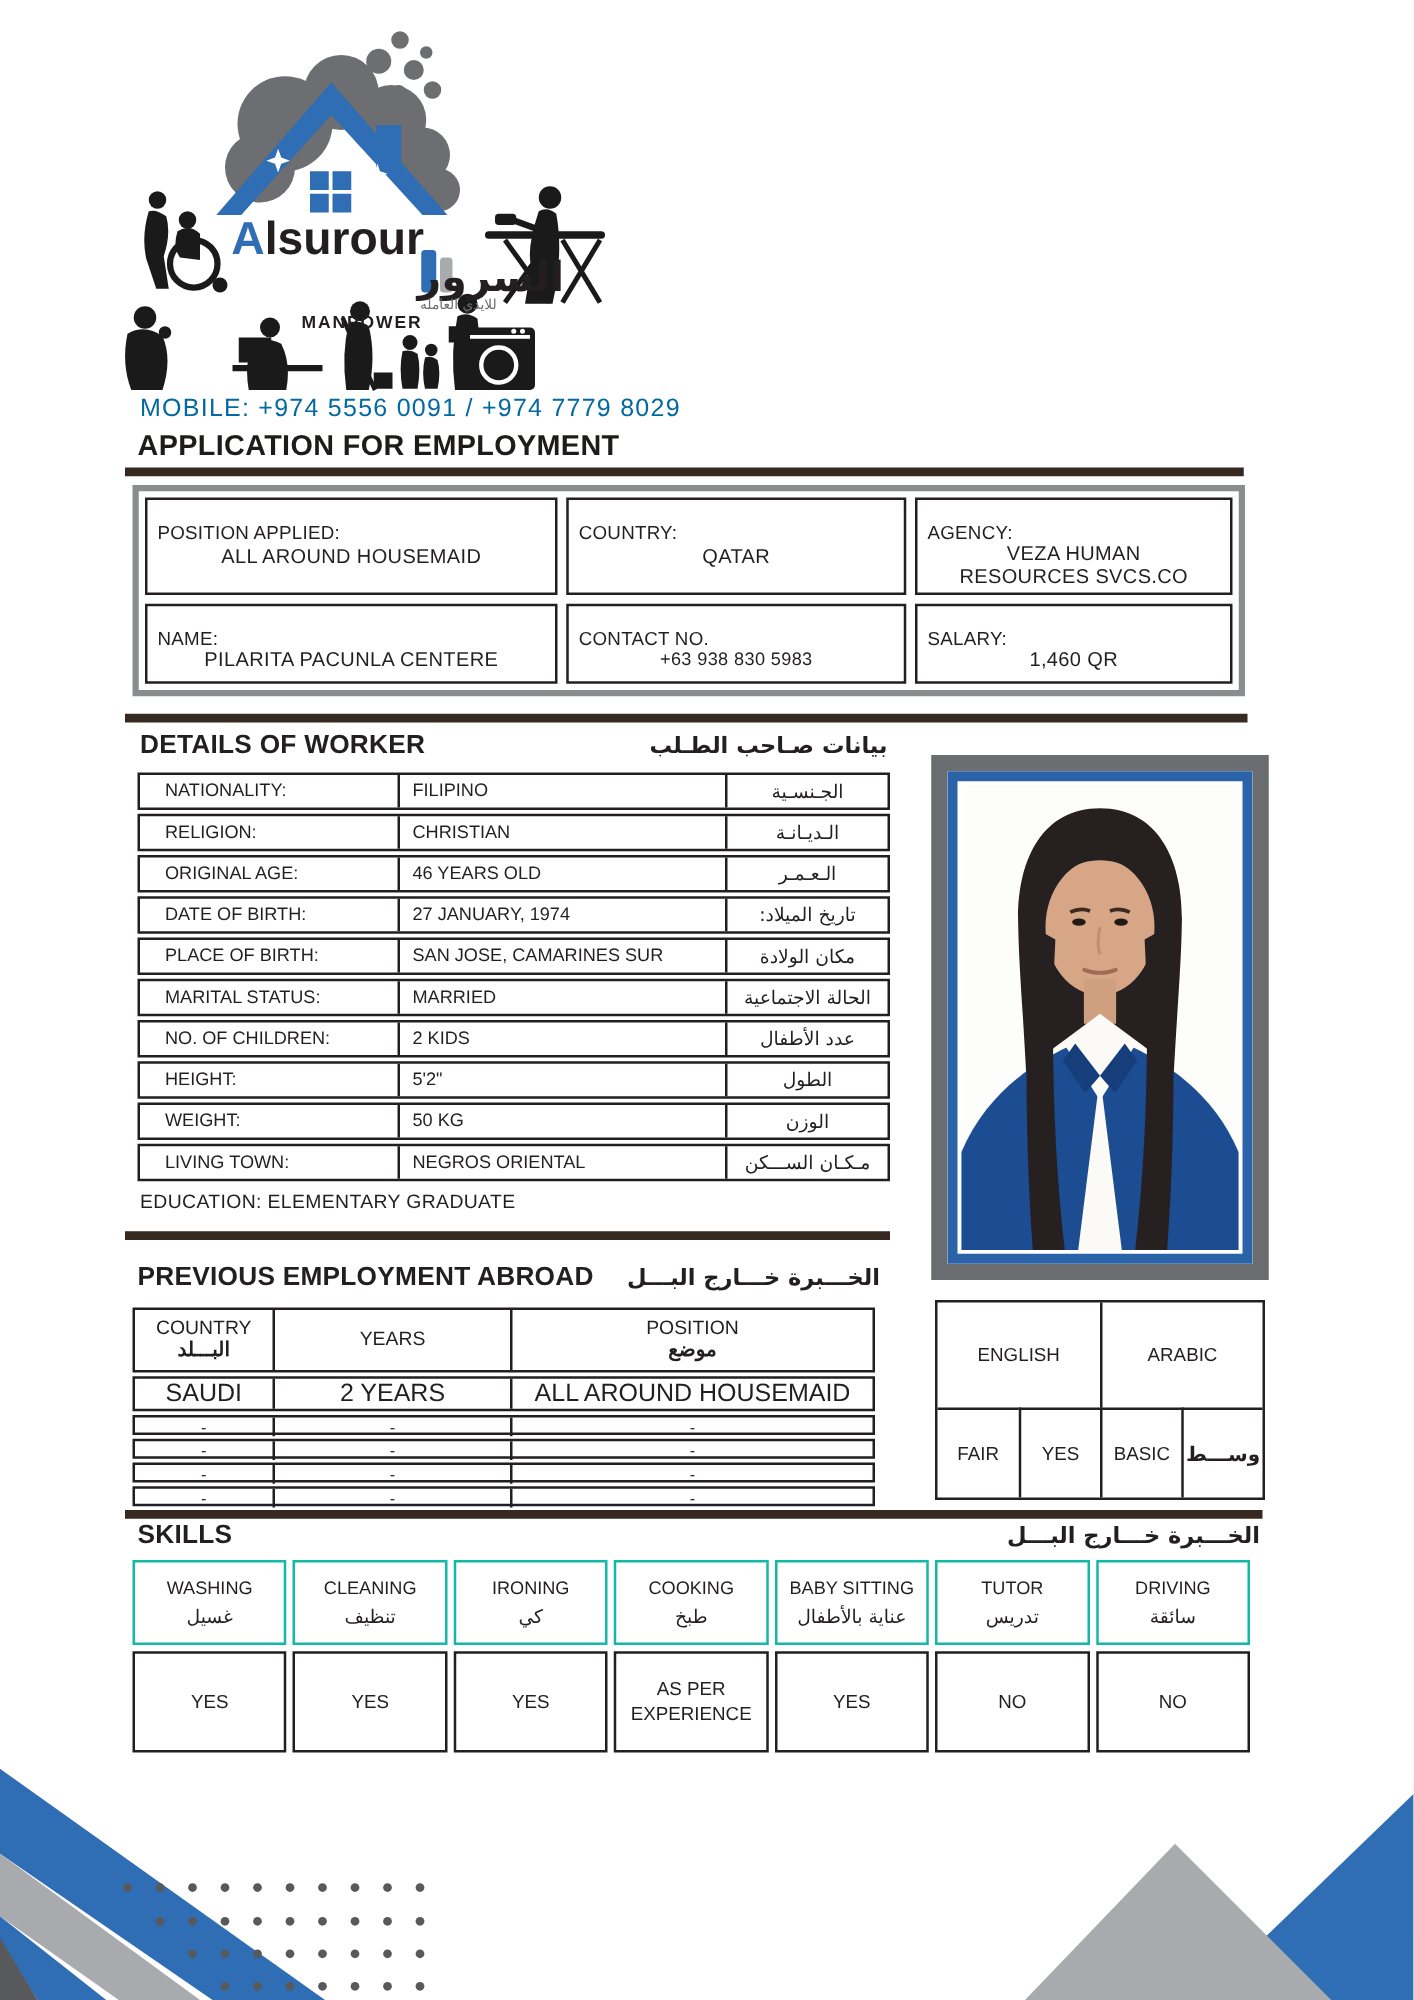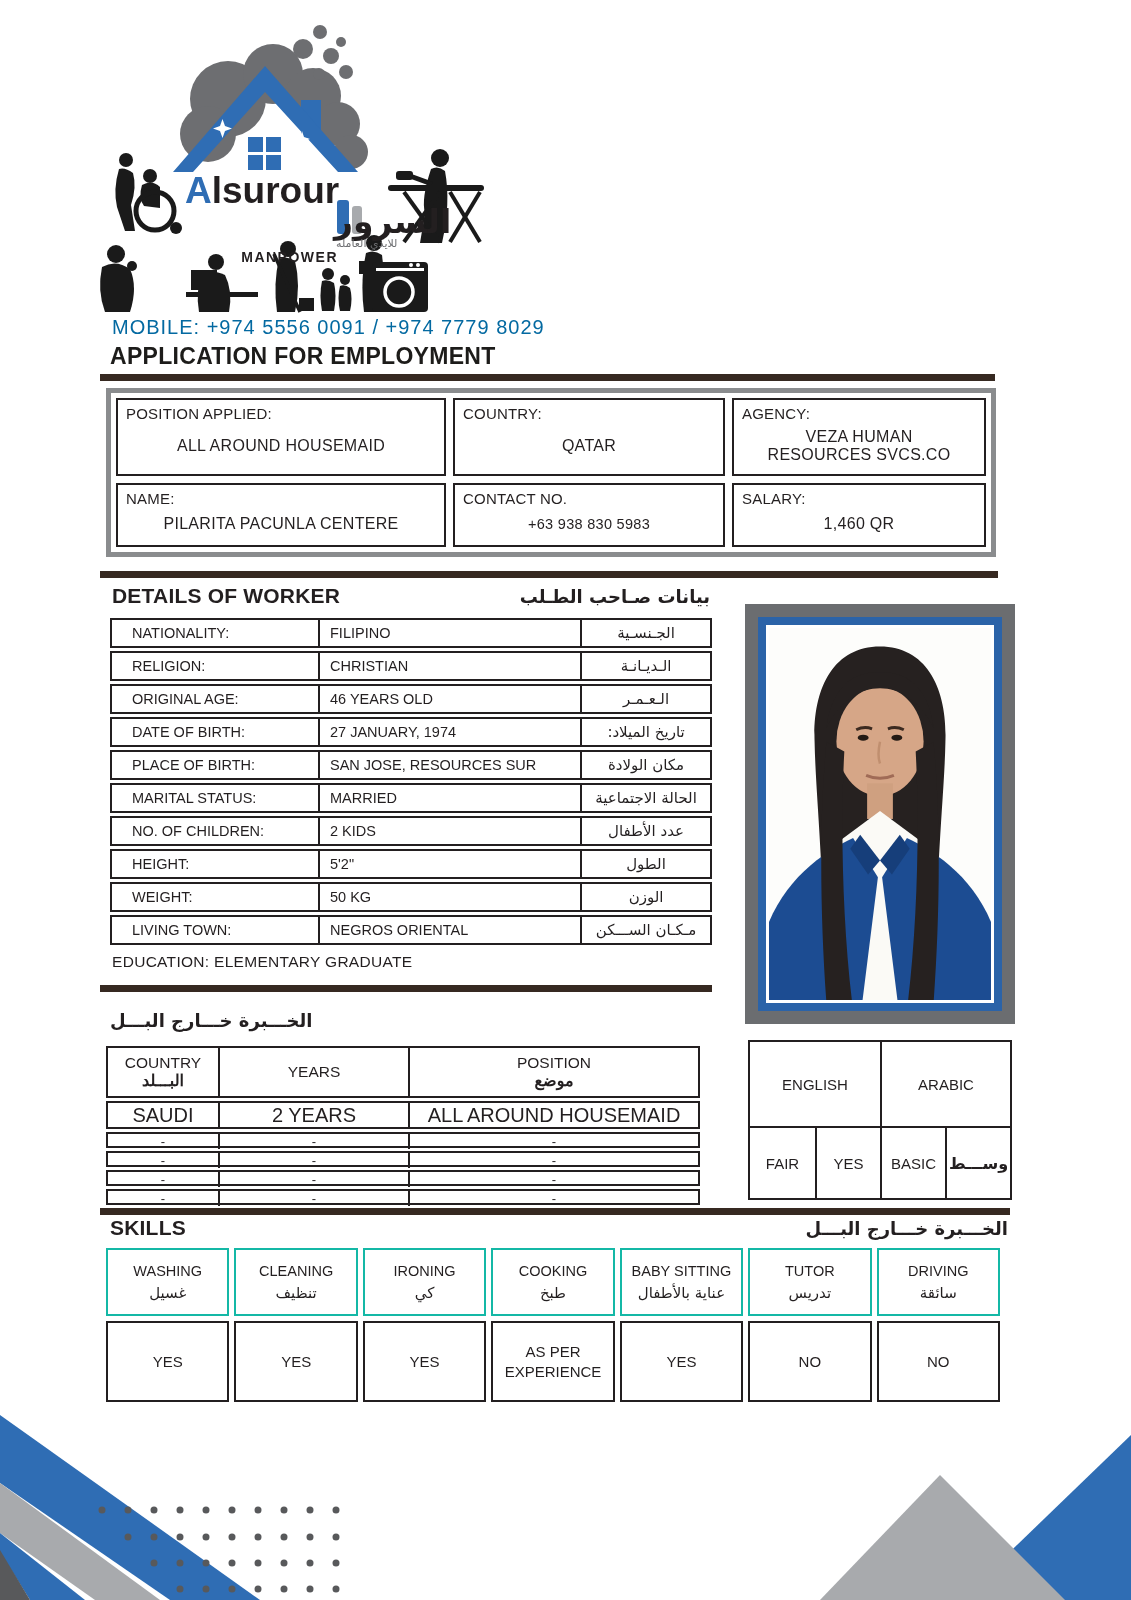--- a/index.html
+++ b/index.html
@@ -6,21 +6,21 @@
   .page{position:relative;width:1131px;height:1600px;background:#ffffff;overflow:hidden;
         font-family:"Liberation Sans",sans-serif;color:#231f20;margin:0 auto;}
   .rule{position:absolute;height:7px;background:#362921;z-index:1;}
   
   .mobile-line{position:absolute;left:112px;top:316px;font-size:20px;letter-spacing:1px;color:#0369a1;}
   .doc-title{position:absolute;left:110px;top:343px;font-size:23px;font-weight:800;letter-spacing:0.3px;color:#1d1c1a;}
   
   .app-table{position:absolute;left:106px;top:388px;width:890px;box-sizing:border-box;
              border:5px solid #8a8c8e;padding:5px;display:grid;
              grid-template-columns:330px 272px 1fr;grid-template-rows:78px 64px;gap:7px;background:#fff;}
-  .app-cell{border:2px solid #231f20;padding:5px 8px;display:flex;flex-direction:column;box-sizing:border-box;}
+  .app-cell{border:2px solid #231f20;padding:18px 8px;display:flex;flex-direction:column;box-sizing:border-box;}
   .app-label{font-size:15px;letter-spacing:0.2px;}
   .app-value{flex:1;display:flex;align-items:center;justify-content:center;text-align:center;
              font-size:16px;letter-spacing:0.3px;padding:0 10px;}
   .app-value.small{font-size:14.5px;}
   
   .sec-head{position:absolute;display:flex;justify-content:space-between;align-items:baseline;z-index:1;}
   .sec-title{font-size:21px;font-weight:800;letter-spacing:0.2px;}
   .sec-title-ar{font-size:18px;font-weight:bold;font-family:"DejaVu Sans",sans-serif;direction:rtl;}
   
   .details-table{position:absolute;left:110px;top:618px;width:602px;}
@@ -217,21 +217,21 @@
       <div class="d-value">46 YEARS OLD</div>
       <div class="d-ar">الـعـمـر</div>
     </div>
     <div class="d-row">
       <div class="d-label">DATE OF BIRTH:</div>
       <div class="d-value">27 JANUARY, 1974</div>
       <div class="d-ar">تاريخ الميلاد:</div>
     </div>
     <div class="d-row">
       <div class="d-label">PLACE OF BIRTH:</div>
-      <div class="d-value">SAN JOSE, RESOURCES SUR</div>
+      <div class="d-value">SAN JOSE, CAMARINES SUR</div>
       <div class="d-ar">مكان الولادة</div>
     </div>
     <div class="d-row">
       <div class="d-label">MARITAL STATUS:</div>
       <div class="d-value">MARRIED</div>
       <div class="d-ar">الحالة الاجتماعية</div>
     </div>
     <div class="d-row">
       <div class="d-label">NO. OF CHILDREN:</div>
       <div class="d-value">2 KIDS</div>
@@ -276,20 +276,21 @@
         <polygon points="92,212 112,238 100,252 82,226" fill="#163e7a"></polygon>
         <polygon points="132,212 112,238 124,252 142,226" fill="#163e7a"></polygon>
         <path d="M58,118 C50,200 52,300 58,382 L84,382 C74,300 72,200 76,128 Z" fill="#262120"></path>
         <path d="M166,118 C174,200 172,300 166,382 L140,382 C150,300 152,200 148,128 Z" fill="#262120"></path>
       </svg>
     </div>
   </div>
 
   <div class="rule" style="left:100px;top:985px;width:612px;"></div>
   <div class="sec-head" style="left:110px;top:1010px;width:594px;">
+    <span class="sec-title">PREVIOUS EMPLOYMENT ABROAD</span>
     <span class="sec-title-ar">الخـــبرة خـــارج البـــل</span>
   </div>
 
   <div class="emp-table">
     <div class="emp-head">
       <div class="emp-hcell">
         <span>COUNTRY</span>
         <span class="ar">البـــلد</span>
       </div>
       <div class="emp-hcell">

